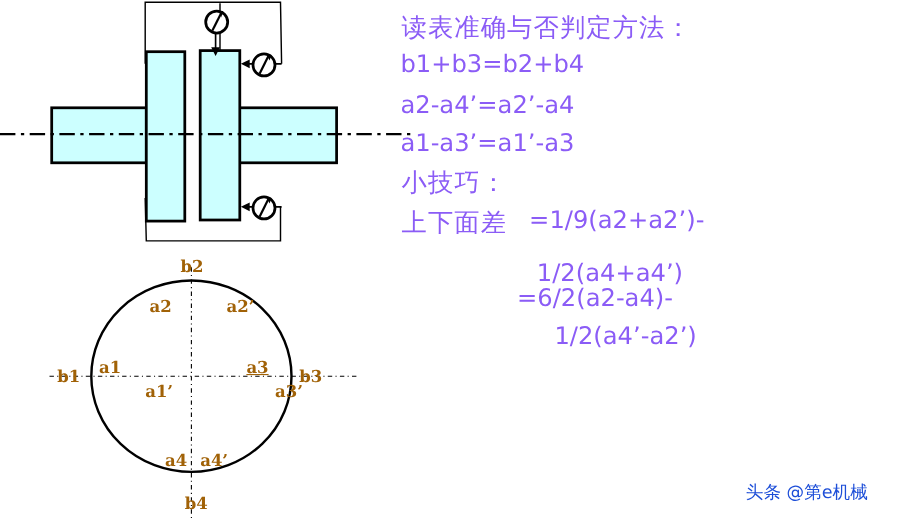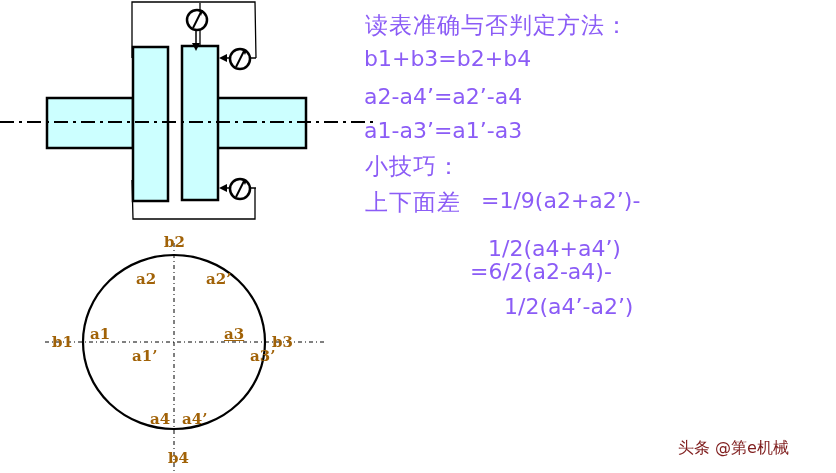--- a/index.html
+++ b/index.html
@@ -2,21 +2,21 @@
 <html><head>
 <meta charset="utf-8">
 <style>
   html, body { margin:0; padding:0; background:#ffffff; }
   body { width:836px; height:473px; position:relative; overflow:hidden; font-family:"DejaVu Sans", sans-serif; }
   #diagram { position:absolute; left:0; top:0; }
   .txt { position:absolute; color:#8b5cf6; white-space:nowrap; }
   .cn { font-family:"DejaVu Sans", sans-serif; font-size:23px; letter-spacing:1px; }
   .fm { font-family:"DejaVu Sans", sans-serif; font-size:22px; }
   .lbl { font-family:"DejaVu Serif", serif; font-size:15px; font-weight:bold; position:absolute; color:#a16207; }
-  .wm { font-family:"DejaVu Sans", sans-serif; font-size:16px; color:#7f1d1d; }
+  .wm { font-family:"DejaVu Sans", sans-serif; font-size:16px; color:#1d4ed8; }
 </style>
 </head>
 <body>
 
 <svg id="diagram" width="836" height="473" viewBox="0 0 836 473" xmlns="http://www.w3.org/2000/svg">
 
   <g fill="none" stroke="#000" stroke-width="1.3">
     <polyline points="132,58 132,2 255,2 256,58"></polyline>
     <polyline points="132,180 133,219 255,219 255,188"></polyline>
     <line x1="200" y1="3" x2="200" y2="48"></line>

